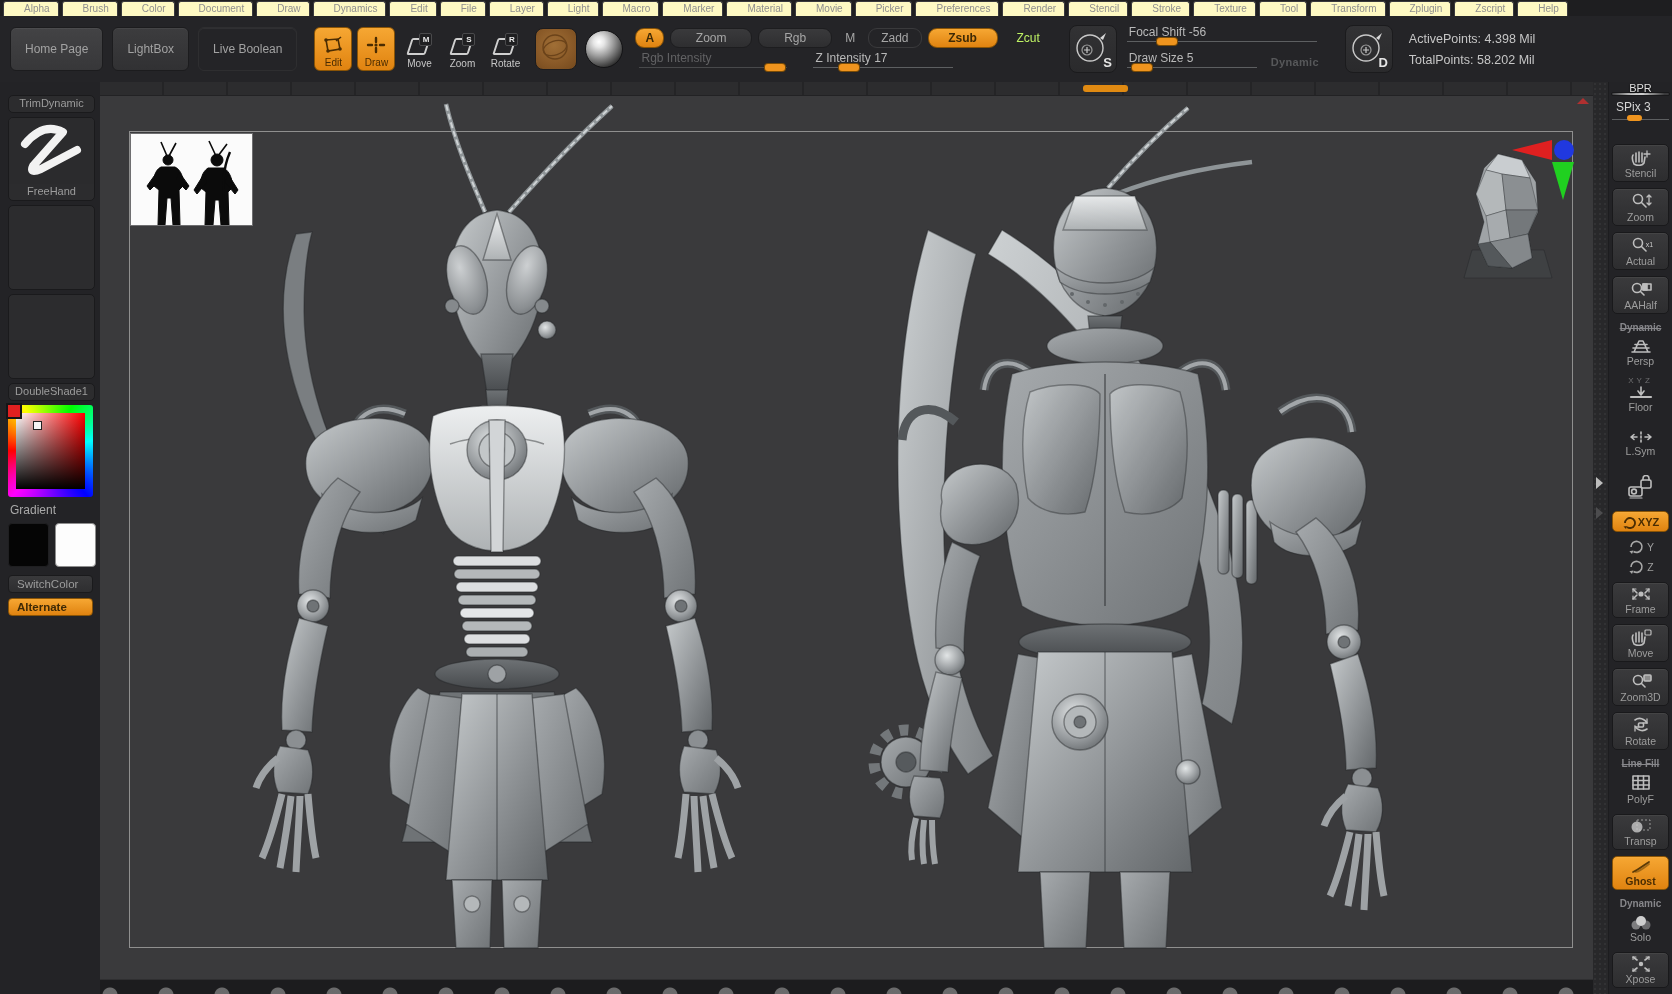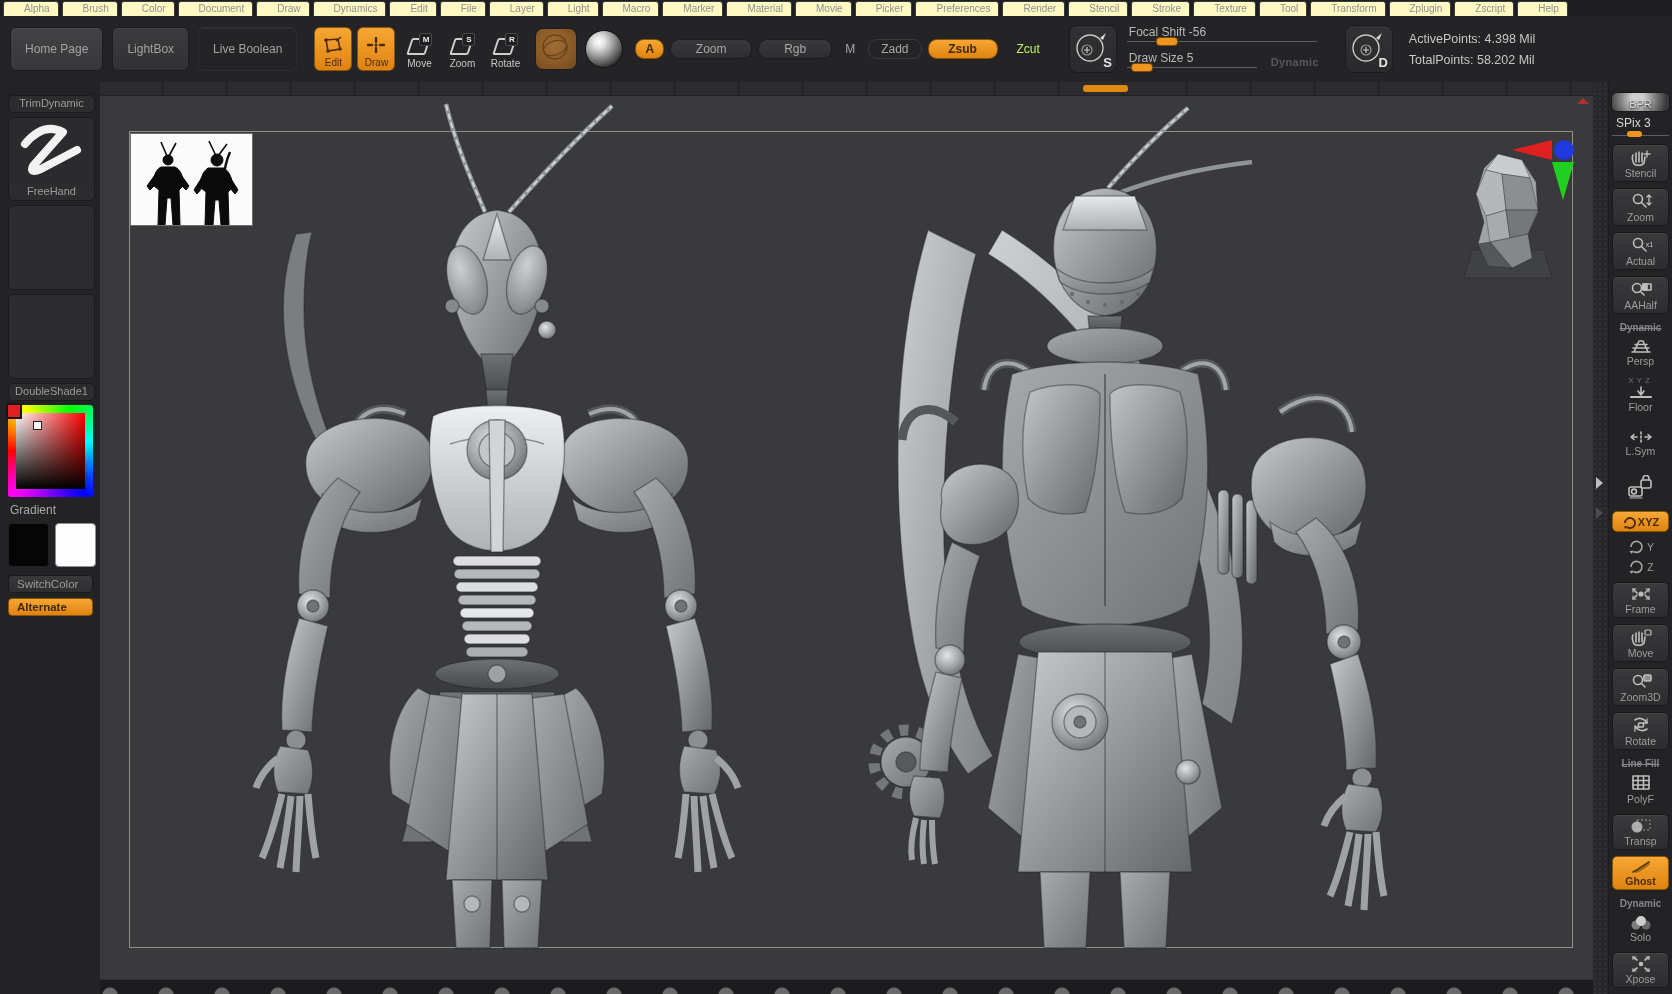--- a/index.html
+++ b/index.html
@@ -92,21 +92,21 @@
           color:#9d9d9d;font-size:10.5px;display:flex;flex-direction:column;align-items:center;justify-content:center;
           margin-bottom:6px;padding:3px 0 2px 0;box-shadow:inset 0 1px 0 rgba(255,255,255,.05);box-sizing:border-box;}
   .rs-btn.orange{background:linear-gradient(#f6a733,#e08310);border-color:#8a5406;color:#4a2c02;font-weight:bold;}
   .rs-btn.borderless{background:transparent;border-color:transparent;box-shadow:none;margin-bottom:2px;}
   .rs-heading{font-size:10px;font-weight:bold;color:#86868a;margin:2px 0 1px 0;}
   .rs-heading.struck{text-decoration:line-through;}
   .rs-mini{font-size:8px;color:#6f6f71;letter-spacing:3px;margin-bottom:1px;}
   .rs-bpr{width:57px;height:34px;border-radius:6px;position:relative;margin-bottom:4px;border:1px solid #19191b;
           background:radial-gradient(circle at 45% 30%,#cfcfcf 0 18%,#8f8f8f 45%,#3a3a3c 85%);}
   .rs-bpr span{position:absolute;left:0;right:0;bottom:1px;text-align:center;font-size:11px;color:#dedede;text-shadow:0 1px 2px #000;}
-  .spix{width:57px;margin-bottom:8px;}
+  .spix{width:57px;margin-bottom:24px;}
   .spix .t{font-size:12px;color:#d6d6d6;text-align:left;padding-left:4px;}
   .spix .track{position:relative;height:5px;border-bottom:1px solid #5d5f61;}
   .spix .handle{position:absolute;left:26%;top:1px;width:15px;height:6px;border-radius:3px;background:#ef941e;}
   .rs-icon{display:block;margin-bottom:1px;}
   .x1-badge{font-size:7px;color:#c9c9c9;position:relative;top:-14px;left:9px;height:0;display:block;}
 
   svg .stk{stroke:#bdbdbd;stroke-width:1.6;fill:none;stroke-linecap:round;stroke-linejoin:round;}
   svg .stk-dk{stroke:#5a3a08;stroke-width:1.8;fill:none;stroke-linecap:round;}
 </style>
 </head>
@@ -206,20 +206,32 @@
 
       <div class="modes-col">
         <div class="modes-row">
           <div class="pill orange" style="padding:0 9px;">A</div>
           <div class="pill" style="width:56px;">Zoom</div>
           <div class="pill" style="width:48px;">Rgb</div>
           <div class="pill ghosted" style="color:#a6a6a6;padding:0 6px;">M</div>
           <div class="pill" style="background:transparent;border-color:#3a3a3c;">Zadd</div>
           <div class="pill orange" style="width:44px;">Zsub</div>
           <div class="pill ghosted">Zcut</div>
+        </div>
+        <div class="sliders-row">
+          <div class="zslider dim" style="width:148px;">
+            <span class="lbl">Rgb Intensity</span>
+            <span class="track"></span>
+              <span class="handle" style="left:calc(97% - 18px);"></span>
+          </div>
+          <div class="zslider" style="width:140px;">
+            <span class="lbl">Z Intensity 17</span>
+            <span class="track"></span>
+              <span class="handle" style="left:18%;"></span>
+          </div>
         </div>
       </div>
 
       <div class="round-tool">
         <svg width="44" height="44">
             <circle cx="20" cy="22" r="13" fill="none" stroke="#c9c9c9" stroke-width="1.4"></circle>
             <circle cx="17" cy="24" r="5" fill="none" stroke="#9a9a9a" stroke-width="1.2"></circle>
             <path d="M17 21 v6 M14 24 h6" stroke="#c9c9c9" stroke-width="1.2"></path>
             <path d="M30 12 l6 -5 l-3 7 Z" fill="#d8d8d8"></path>
           </svg>

